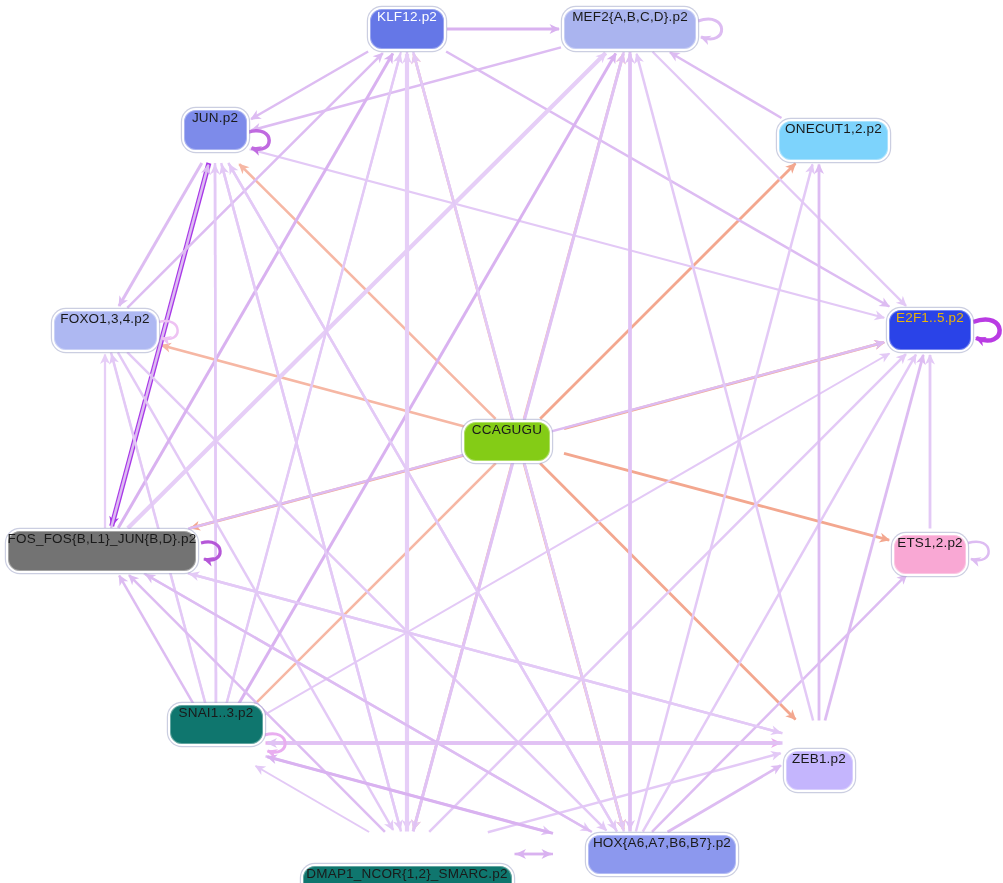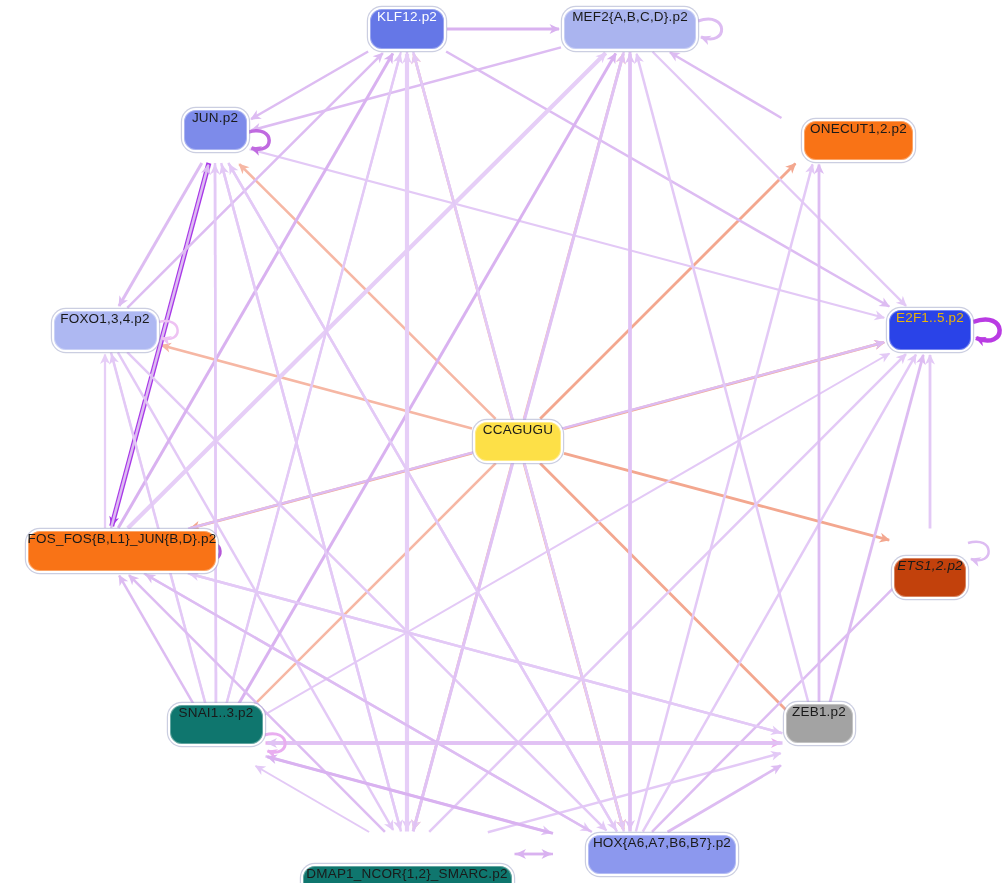--- a/index.html
+++ b/index.html
@@ -167,47 +167,47 @@
         <path d="M 264.5 735 C 291.5 726.88, 291.5 759.12, 267.5 751" fill="none" stroke="#e9aef0" stroke-width="3" marker-end="url(#arr13)"></path>
       </g>
   </svg>
   <div id="node-layer">
       <div class="node" style="left: 368px; top: 7px; width: 78px; height: 44px; background: rgb(101, 119, 231); color: rgb(255, 255, 255);">
         <span>KLF12.p2</span>
       </div>
       <div class="node" style="left: 562px; top: 7px; width: 136px; height: 44px; background: rgb(170, 180, 239); color: rgb(26, 26, 26);">
         <span>MEF2{A,B,C,D}.p2</span>
       </div>
-      <div class="node" style="left: 802px; top: 118.5px; width: 113px; height: 43px; background: #f97316; color: rgb(26, 26, 26);">
+      <div class="node" style="left: 777px; top: 118.5px; width: 113px; height: 43px; background: #7dd3fc; color: rgb(26, 26, 26);">
         <span>ONECUT1,2.p2</span>
       </div>
       <div class="node" style="left: 887px; top: 308px; width: 86px; height: 44px; background: rgb(42, 67, 232); color: #eab308;">
         <span>E2F1..5.p2</span>
       </div>
-      <div class="node" style="left: 892px; top: 556px; width: 76px; height: 43px; background: #c2410c; color: rgb(26, 26, 26); font-style: italic;">
+      <div class="node" style="left: 892px; top: 533px; width: 76px; height: 43px; background: #f9a8d4; color: rgb(26, 26, 26);">
         <span>ETS1,2.p2</span>
       </div>
-      <div class="node" style="left: 783.5px; top: 702px; width: 71px; height: 43px; background: #a3a3a3; color: rgb(26, 26, 26);">
+      <div class="node" style="left: 783.5px; top: 749px; width: 71px; height: 43px; background: #c4b5fd; color: rgb(26, 26, 26);">
         <span>ZEB1.p2</span>
       </div>
       <div class="node" style="left: 586px; top: 832.5px; width: 152px; height: 43px; background: rgb(140, 152, 238); color: rgb(26, 26, 26);">
         <span>HOX{A6,A7,B6,B7}.p2</span>
       </div>
       <div class="node" style="left: 300.5px; top: 864px; width: 213px; height: 43px; background: #0f766e; color: rgb(26, 26, 26);">
         <span>DMAP1_NCOR{1,2}_SMARC.p2</span>
       </div>
       <div class="node" style="left: 167.5px; top: 703px; width: 97px; height: 43px; background: #0f766e; color: rgb(26, 26, 26);">
         <span>SNAI1..3.p2</span>
       </div>
-      <div class="node" style="left: 26px; top: 529px; width: 192px; height: 44px; background: #f97316; color: rgb(26, 26, 26);">
+      <div class="node" style="left: 6px; top: 529px; width: 192px; height: 44px; background: #737373; color: rgb(26, 26, 26);">
         <span>FOS_FOS{B,L1}_JUN{B,D}.p2</span>
       </div>
       <div class="node" style="left: 51.5px; top: 308.5px; width: 107px; height: 43px; background: rgb(174, 184, 242); color: rgb(26, 26, 26);">
         <span>FOXO1,3,4.p2</span>
       </div>
       <div class="node" style="left: 181.5px; top: 108px; width: 67px; height: 44px; background: rgb(125, 139, 234); color: rgb(26, 26, 26);">
         <span>JUN.p2</span>
       </div>
-      <div class="node" style="left: 473px; top: 419.5px; width: 90px; height: 43px; background: #fde047; color: rgb(26, 26, 26);">
+      <div class="node" style="left: 462px; top: 419.5px; width: 90px; height: 43px; background: #84cc16; color: rgb(26, 26, 26);">
         <span>CCAGUGU</span>
       </div>
     </div>
 </div>
 
 </body></html>

